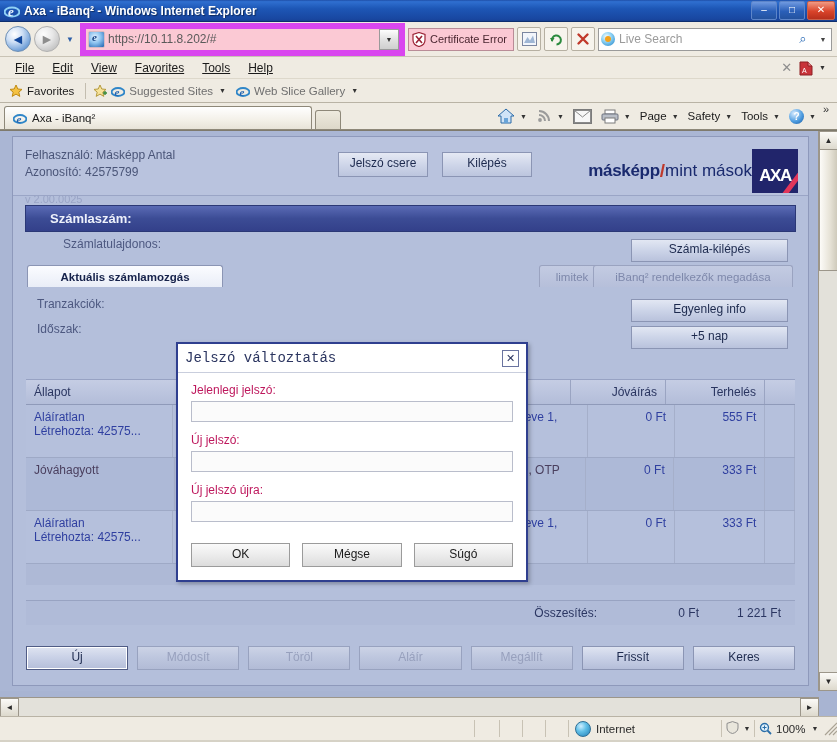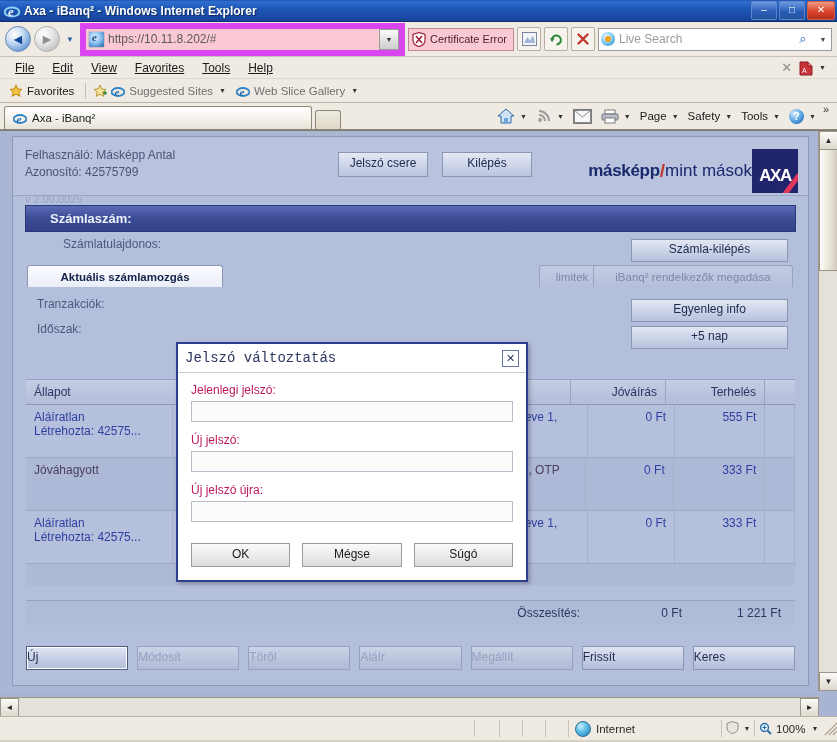--- a/index.html
+++ b/index.html
@@ -292,31 +292,31 @@
   .td.num{text-align:right;color:#2f3fa0;}
   .td.dark{color:#4a3f5e;}
 
   .totals{
     position:absolute;right:13px;bottom:60px;left:13px;height:24px;
     display:flex;align-items:center;justify-content:flex-end;
     border-top:1px solid #98a3c2;background:#b0bbd8;
   }
   .totals .lab{color:#2b3662;font-size:12px;margin-right:42px;text-align:center;}
   .totals .v1{color:#2b3662;font-size:12px;width:60px;text-align:right;}
-  .totals .v2{color:#2b3662;font-size:12px;width:82px;text-align:right;padding-right:14px;padding-left:17px;}
+  .totals .v2{color:#2b3662;font-size:12px;width:82px;text-align:right;padding-right:14px;}
 
   .actionbar{
     position:absolute;left:13px;right:13px;bottom:14px;height:26px;
     display:flex;gap:9px;align-items:center;
   }
   .abtn{
     flex:1 1 0;height:22px;
     background:linear-gradient(to bottom,#dfe4f1,#c8d0e6 50%,#b5bed9);
     border:1px solid #8b95b4;
-    color:#1d2a4e;font-size:12px;line-height:20px;
+    color:#1d2a4e;font-size:12px;text-align:center;line-height:20px;
   }
   .abtn.disabled{color:#97a0bd;background:linear-gradient(to bottom,#ccd3e6,#bdc6de 50%,#b2bbd6);border-color:#98a2bf;}
   .abtn.focus{box-shadow:inset 0 0 0 1px #fff;border-color:#505c85;}
 
   
   .vscroll{
     position:absolute;right:0;top:0;width:18px;bottom:25px;
     background:#e3e1da;border-left:1px solid #9c968a;
   }
   .vs-btn{

